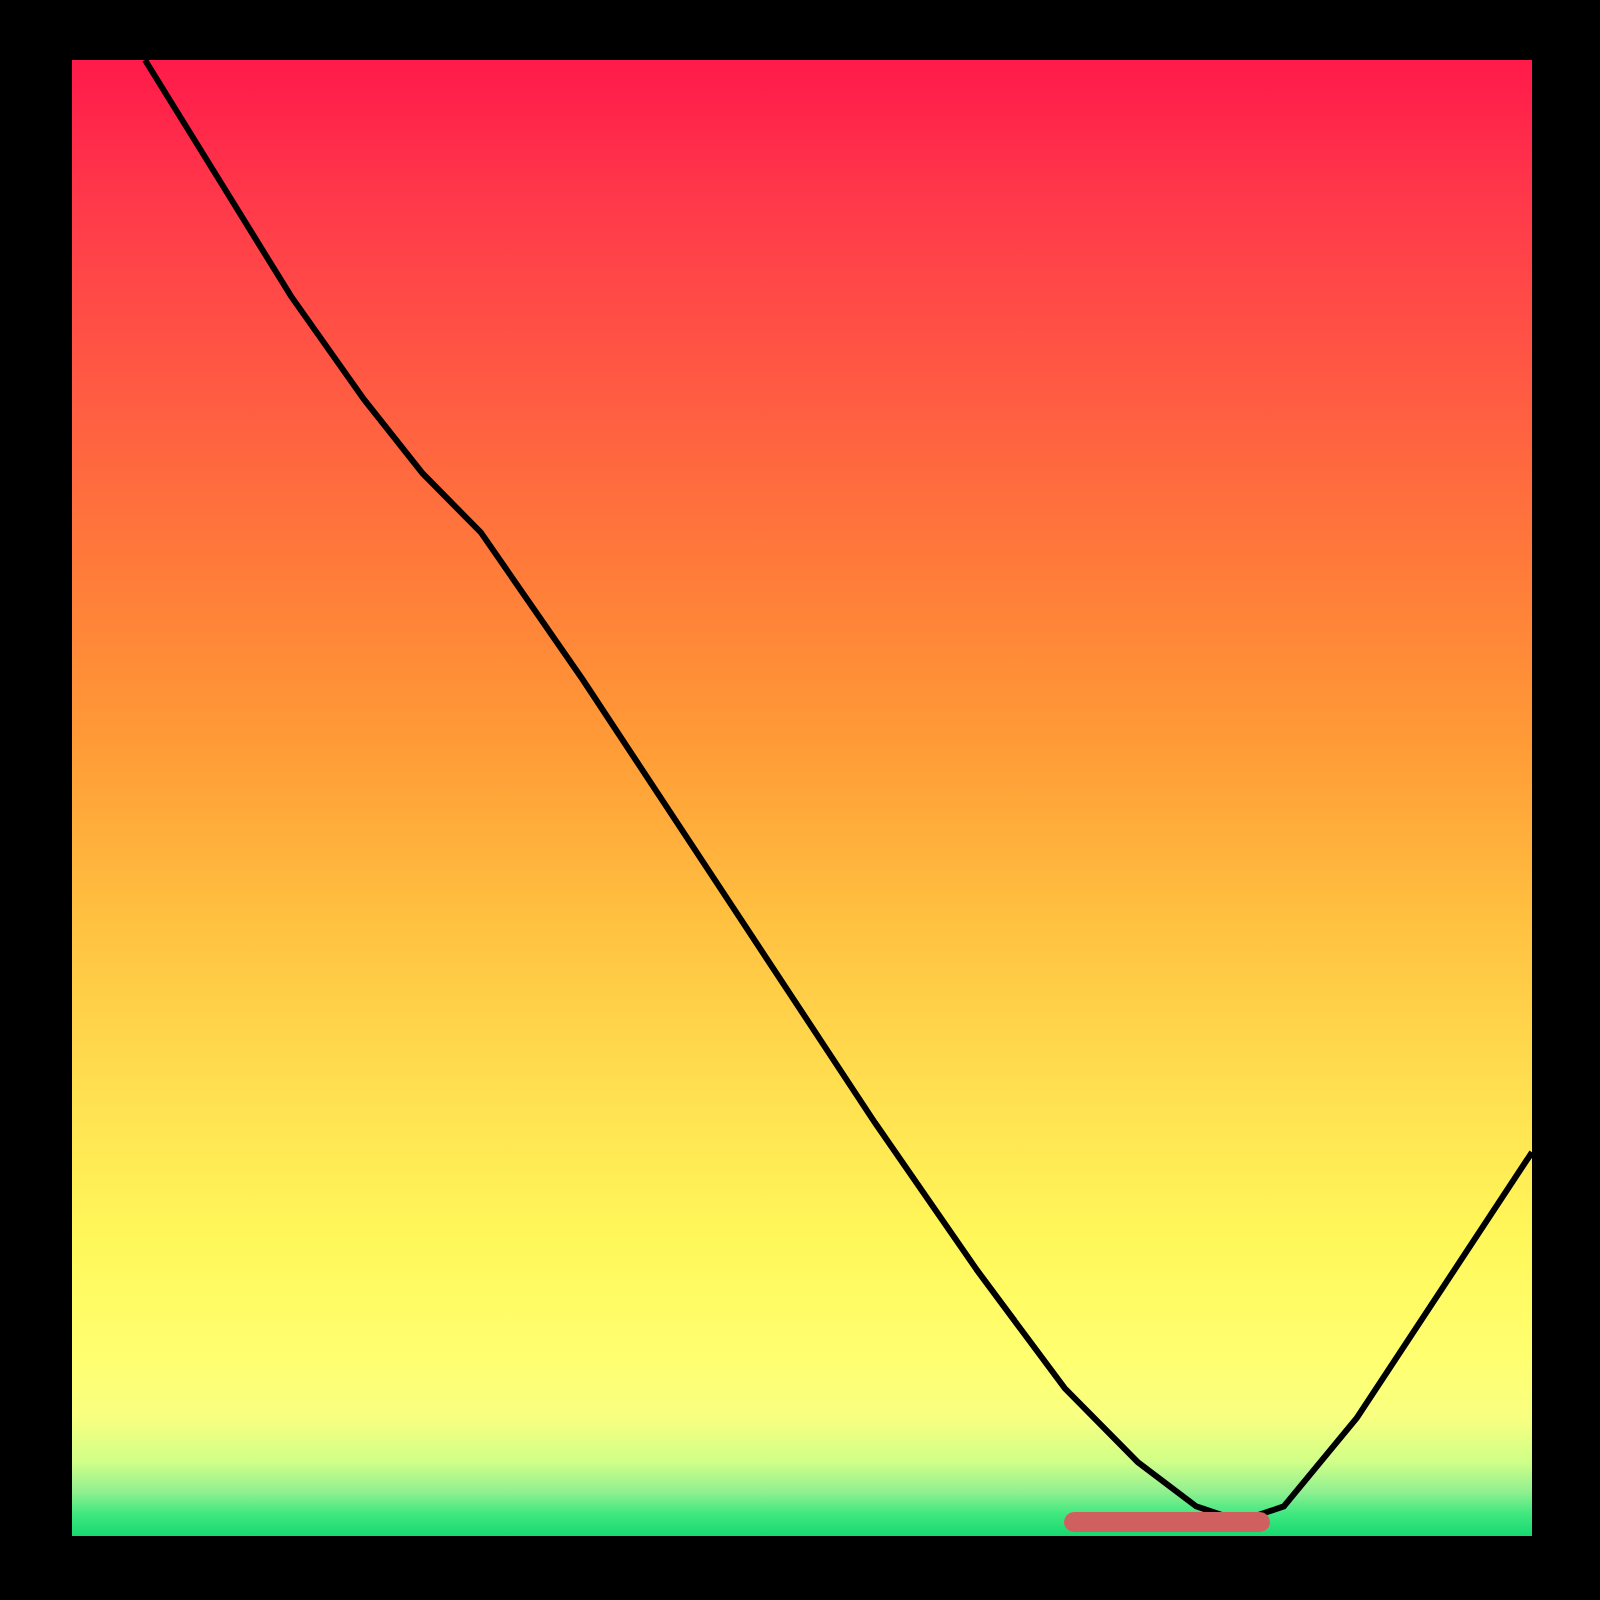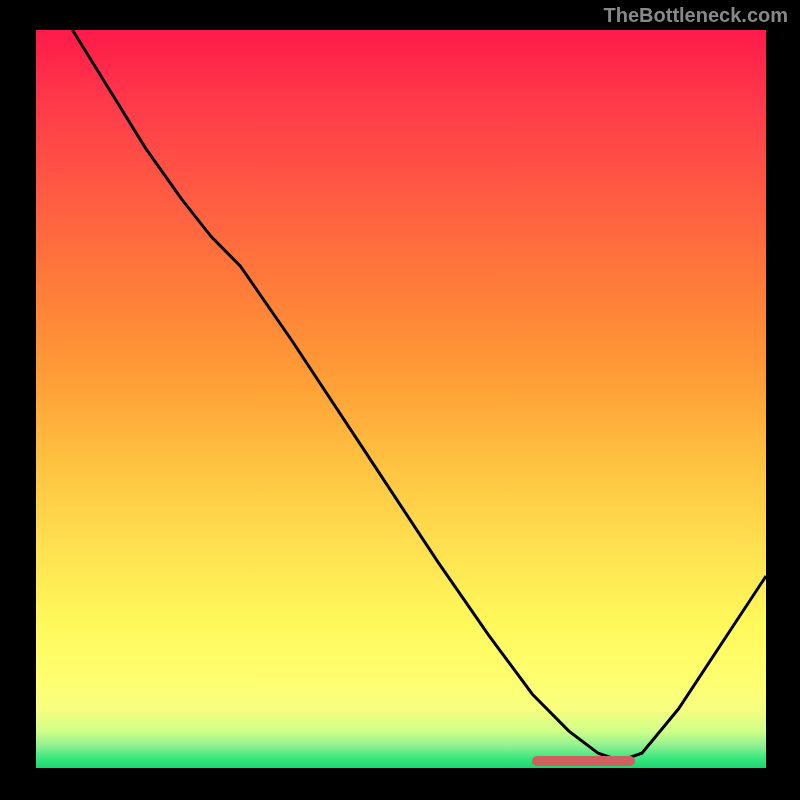--- a/index.html
+++ b/index.html
@@ -61,21 +61,20 @@
     position: absolute;
     height: 10px;
     border-radius: 5px;
     background: #d06060;
   }
 </style>
 </head>
 <body>
 
 <div class="container">
-  <div class="attribution">TheBottleneck.com</div>
 
   <div class="plot-area">
     <div class="gradient-bg"></div>
     <svg class="curve" viewBox="0 0 730 738" preserveAspectRatio="none">
       <path id="curve-path" d="M36.5 0.0 L73.0 59.0 L109.5 118.1 L146.0 169.7 L175.2 206.6 L204.4 236.2 L255.5 310.0 L328.5 420.7 L401.5 531.4 L452.6 605.2 L496.4 664.2 L532.9 701.1 L562.1 723.2 L584.0 730.6 L605.9 723.2 L642.4 679.0 L730.0 546.1" stroke="#000" stroke-width="3" fill="none"></path>
     </svg>
     <div id="marker" class="marker" style="left: 496.4px; width: 102.2px; top: 725.62px;"></div>
   </div>
 </div>
 

